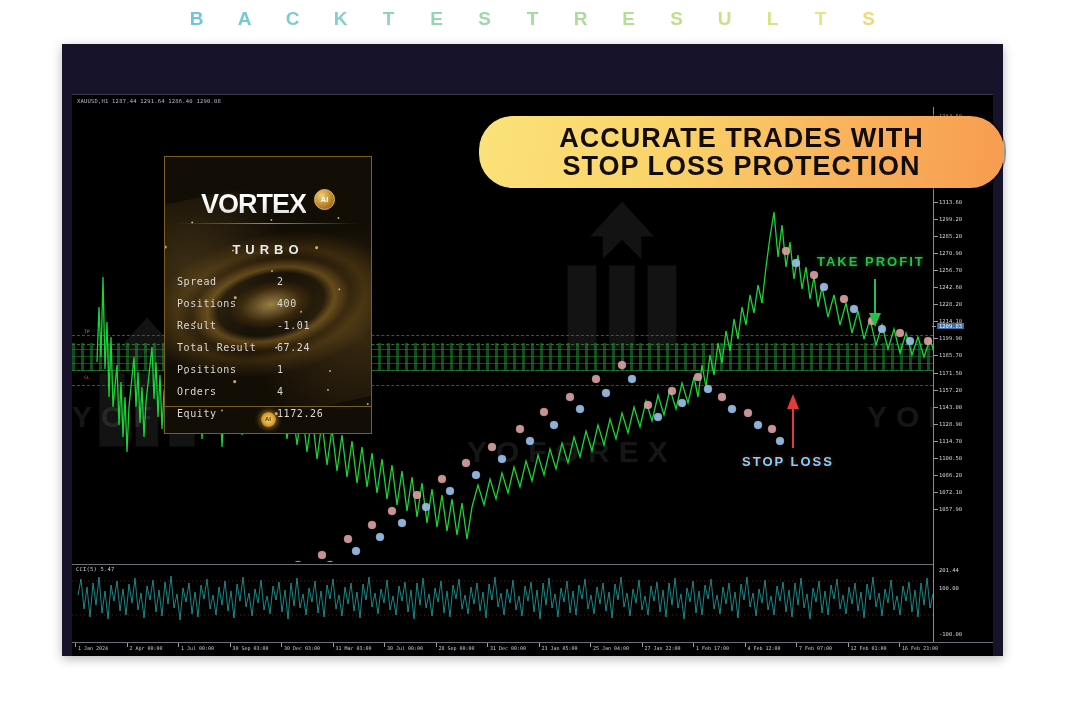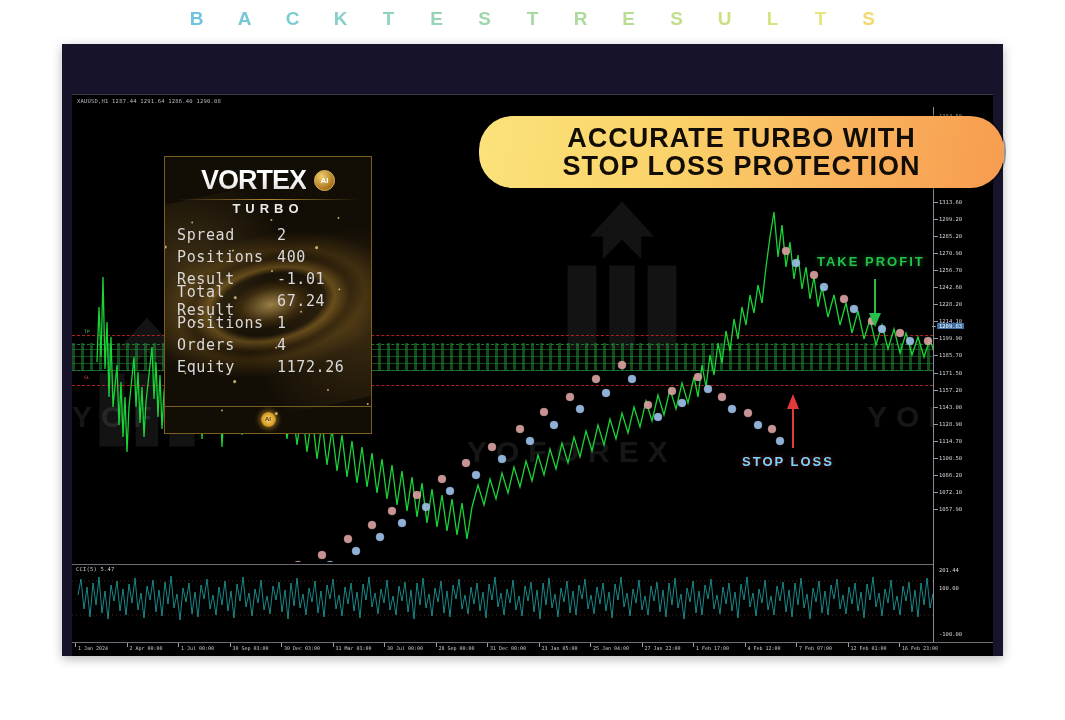--- a/index.html
+++ b/index.html
@@ -148,44 +148,44 @@
     background:
       radial-gradient(ellipse 55px 30px at 50% 52%, rgba(255,214,120,.55), rgba(180,120,30,.18) 55%, rgba(0,0,0,0) 78%),
       radial-gradient(ellipse 104px 58px at 50% 52%, rgba(0,0,0,0) 52%, rgba(226,168,58,.34) 62%, rgba(150,100,25,.15) 76%, rgba(0,0,0,0) 92%),
       radial-gradient(ellipse 132px 74px at 50% 52%, rgba(0,0,0,0) 62%, rgba(190,135,40,.2) 72%, rgba(0,0,0,0) 95%),
       radial-gradient(circle at 20% 30%, rgba(255,200,90,.18), rgba(0,0,0,0) 40%),
       radial-gradient(circle at 82% 72%, rgba(255,190,80,.16), rgba(0,0,0,0) 42%);
     transform: rotate(-12deg);
   }
   #panel .sparkle { position: absolute; background: #ffd98a; border-radius: 50%; opacity: .75; }
   #logo-wrap { position: relative; text-align: center; padding-top: 8px; }
-  #logo-row { display: flex; align-items: center; justify-content: center; gap: 8px; }
+  #logo-row { display: flex; justify-content: center; gap: 8px; margin-top: 24px; }
   #logo-text {
     font-family: "Liberation Sans", sans-serif;
     font-weight: bold; font-size: 27px; letter-spacing: -1px;
     background: linear-gradient(180deg,#ffffff 40%, #cfcfcf 100%);
     -webkit-background-clip: text; background-clip: text; color: transparent;
   }
   #ai-badge {
     width: 21px; height: 21px; border-radius: 50%;
     background: radial-gradient(circle at 35% 30%, #f3cf70, #a9741c 70%, #6e480c 100%);
     border: 1.5px solid #e8bf5e;
     color: #fff; font-size: 8px; font-weight: bold;
     display: flex; align-items: center; justify-content: center;
   }
   #logo-sub {
-    margin-top: 1px; font-size: 13px; letter-spacing: 5px; font-weight: bold;
+    margin-top: 18px; font-size: 13px; letter-spacing: 5px; font-weight: bold;
     color: #e9e9e9;
   }
   #logo-rule { height: 1px; background: linear-gradient(90deg, rgba(180,140,50,0), #b08a32, rgba(180,140,50,0)); margin: 3px 12px 0 12px; }
   #stats { position: relative; margin-top: 8px; padding: 0 0 0 12px; }
   #stats .row {
-    display: flex; height: 22px; align-items: center;
+    display: flex; height: 22px; align-items: flex-end;
     font-family: "DejaVu Sans Mono", monospace;
-    font-size: 15px; color: #d9d9d9; letter-spacing: .6px;
+    font-size: 10px; color: #d9d9d9; letter-spacing: .6px;
   }
   #stats .k { width: 100px; }
   #stats .v { }
   #panel-foot { position: absolute; left: 0; right: 0; bottom: 6px; text-align: center; }
   #panel-foot .sun {
     display: inline-block; width: 15px; height: 15px; border-radius: 50%;
     background: radial-gradient(circle, #ffd981 0%, #d59a22 60%, #8a5d10 100%);
     box-shadow: 0 0 5px 2px rgba(226,168,58,.5);
     color: #4a3206; font-size: 6px; font-weight: bold;
     line-height: 15px; text-align: center;
@@ -448,21 +448,21 @@
           <div class="tick" style="left: 624px;">1 Feb 17:00</div>
           <div class="tick" style="left: 675.5px;">4 Feb 12:00</div>
           <div class="tick" style="left: 727px;">7 Feb 07:00</div>
           <div class="tick" style="left: 778.5px;">12 Feb 01:00</div>
           <div class="tick" style="left: 830px;">16 Feb 23:00</div>
         </div>
 
     </div>
 
     <div id="banner">
-      <div class="bl">ACCURATE TURBO WITH</div>
+      <div class="bl">ACCURATE TRADES WITH</div>
       <div class="bl">STOP LOSS PROTECTION</div>
     </div>
 
     <div id="panel">
       <div class="galaxy">
           <span class="sparkle" style="left: 30px; top: 40px; width: 2.8px; height: 2.8px;"></span>
           <span class="sparkle" style="left: 62px; top: 22px; width: 2px; height: 2px;"></span>
           <span class="sparkle" style="left: 96px; top: 58px; width: 2.4px; height: 2.4px;"></span>
           <span class="sparkle" style="left: 140px; top: 36px; width: 2px; height: 2px;"></span>
           <span class="sparkle" style="left: 178px; top: 72px; width: 2.6px; height: 2.6px;"></span>

